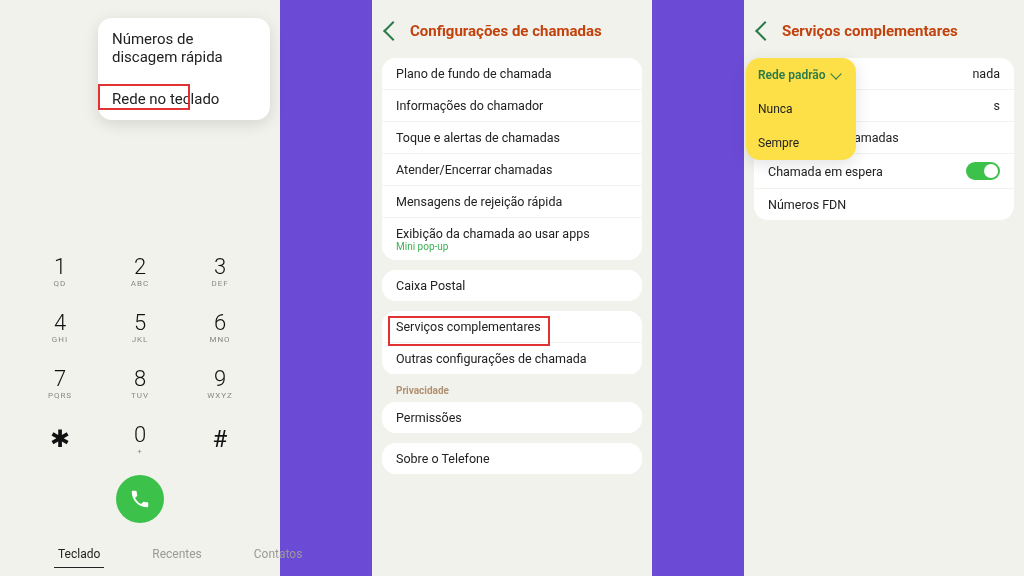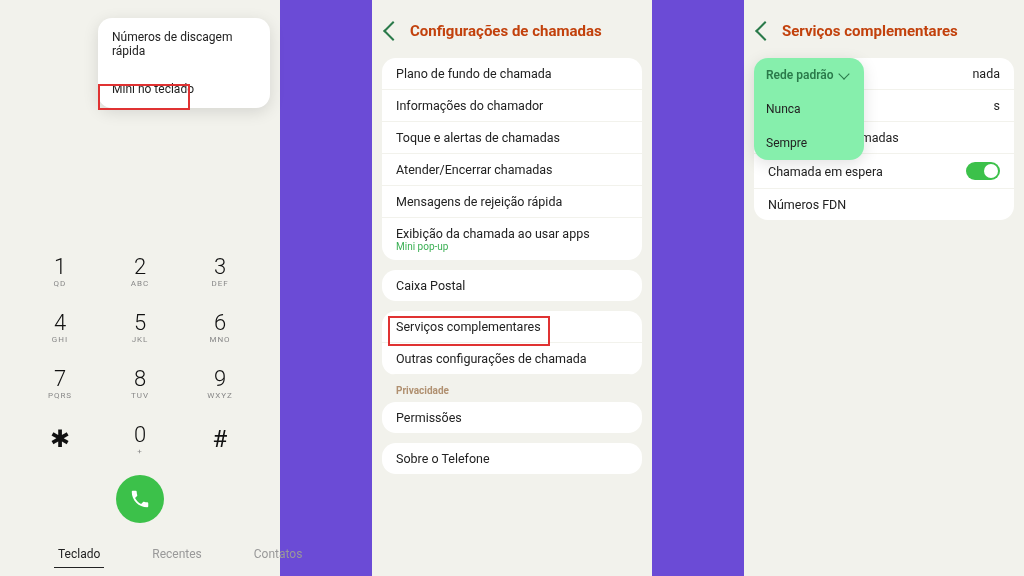--- a/index.html
+++ b/index.html
@@ -5,21 +5,21 @@
   * { box-sizing: border-box; margin: 0; padding: 0; font-family: -apple-system, BlinkMacSystemFont, 'Segoe UI', Roboto, sans-serif; }
   body { width: 1024px; height: 576px; display: flex; overflow: hidden; }
   .panel { height: 576px; position: relative; }
   .panel1 { width: 280px; background: #f2f2ec; display: flex; flex-direction: column; }
   .divider-purple { width: 92px; background: #6b4bd6; }
   .panel2 { width: 280px; background: #f2f2ec; display: flex; flex-direction: column; padding: 22px 10px 0 10px; }
   .panel3 { width: 280px; background: #f2f2ec; display: flex; flex-direction: column; padding: 22px 10px 0 10px; }
 
   
   .popup-menu { position: absolute; top: 18px; left: 98px; width: 172px; background: #fff; border-radius: 14px; box-shadow: 0 4px 16px rgba(0,0,0,0.12); overflow: hidden; }
-  .popup-item { padding: 12px 14px; font-size: 12px; color: #222; }
+  .popup-item { padding: 12px 14px; font-size: 15px; color: #222; }
   .red-box1 { position: absolute; border: 2px solid #e03232; }
 
   .dialer-area { margin-top: auto; padding-bottom: 8px; }
   .key-grid { display: grid; grid-template-columns: repeat(3, 1fr); gap: 0; padding: 0 20px; }
   .key { display: flex; flex-direction: column; align-items: center; justify-content: center; height: 56px; }
   .key-num { font-size: 22px; font-weight: 300; color: #111; }
   .key-sub { font-size: 8px; color: #888; letter-spacing: 1px; }
   .key-sym { font-size: 24px; color: #111; }
   .call-btn { width: 48px; height: 48px; border-radius: 50%; background: #3cc14a; display: flex; align-items: center; justify-content: center; margin: 8px auto 0; }
   .call-btn svg { width: 22px; height: 22px; fill: #fff; }
@@ -35,34 +35,34 @@
   .row { padding: 8px 14px; font-size: 12.5px; color: #222; border-bottom: 1px solid #f2f2ec; position: relative; }
   .row:last-child { border-bottom: none; }
   .row-sub { font-size: 10px; color: #3cb055; }
   .section-label { font-size: 10px; color: #b09070; padding: 0 14px 6px; font-weight: bold; }
   .red-box2 { position: absolute; border: 2px solid #e03232; }
 
   
   .row-flex { display: flex; align-items: center; justify-content: space-between; }
   .toggle { width: 34px; height: 18px; border-radius: 10px; background: #3cc14a; position: relative; }
   .toggle::after { content: ''; position: absolute; right: 2px; top: 2px; width: 14px; height: 14px; border-radius: 50%; background: #fff; }
-  .popup-menu3 { position: absolute; top: 58px; left: 10px; width: 110px; background: #86efac; border-radius: 14px; box-shadow: 0 4px 16px rgba(0,0,0,0.12); overflow: hidden; z-index: 10; }
+  .popup-menu3 { position: absolute; top: 58px; left: 2px; width: 110px; background: #fde047; border-radius: 14px; box-shadow: 0 4px 16px rgba(0,0,0,0.12); overflow: hidden; z-index: 10; }
   .popup3-head { padding: 10px 12px; font-size: 12px; color: #2a7a4a; font-weight: 600; display: flex; align-items: center; gap: 6px; }
   .popup3-item { padding: 10px 12px; font-size: 12px; color: #222; }
   .chev-down { width: 8px; height: 8px; border-right: 1.5px solid #2a7a4a; border-bottom: 1.5px solid #2a7a4a; transform: rotate(45deg); margin-top:-3px; }
   .red-box3 { position: absolute; border: 2px solid #e03232; }
 </style>
 </head>
 <body>
 
 <div class="panel panel1">
 
   <div class="popup-menu">
     <div class="popup-item">Números de discagem rápida</div>
-    <div class="popup-item">Mini no teclado</div>
+    <div class="popup-item">Rede no teclado</div>
   </div>
   <div class="red-box1" style="top:84px; left:98px; width:92px; height:26px;"></div>
 
   <div class="dialer-area">
     <div class="key-grid">
       <div class="key">
           <span class="key-num">1</span>
           <span class="key-sub">QD</span>
         </div>
       <div class="key">

